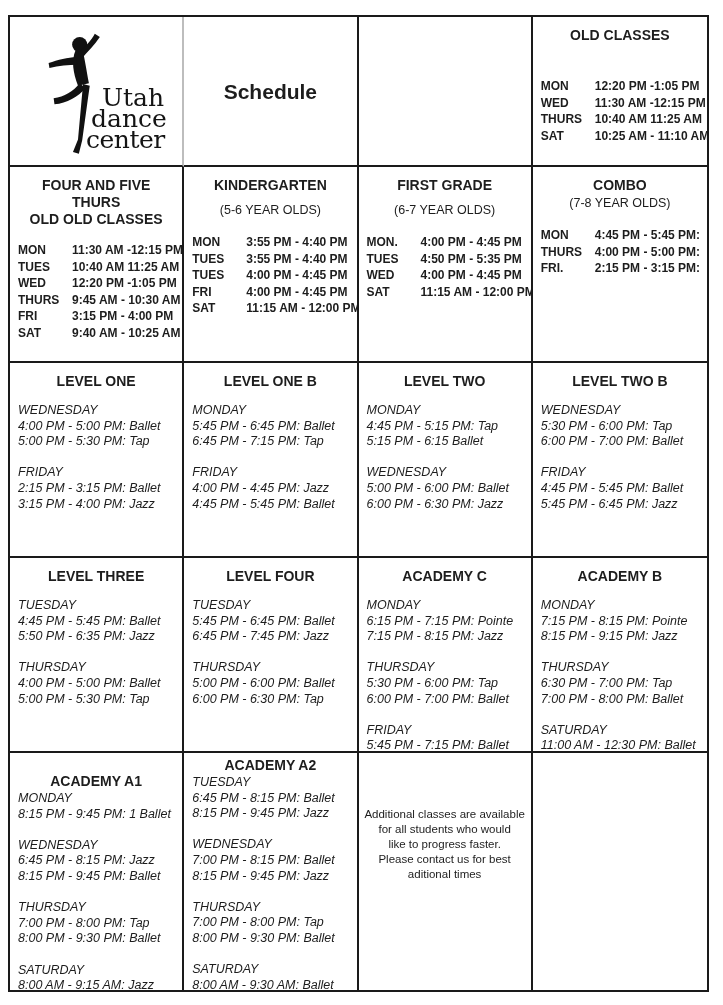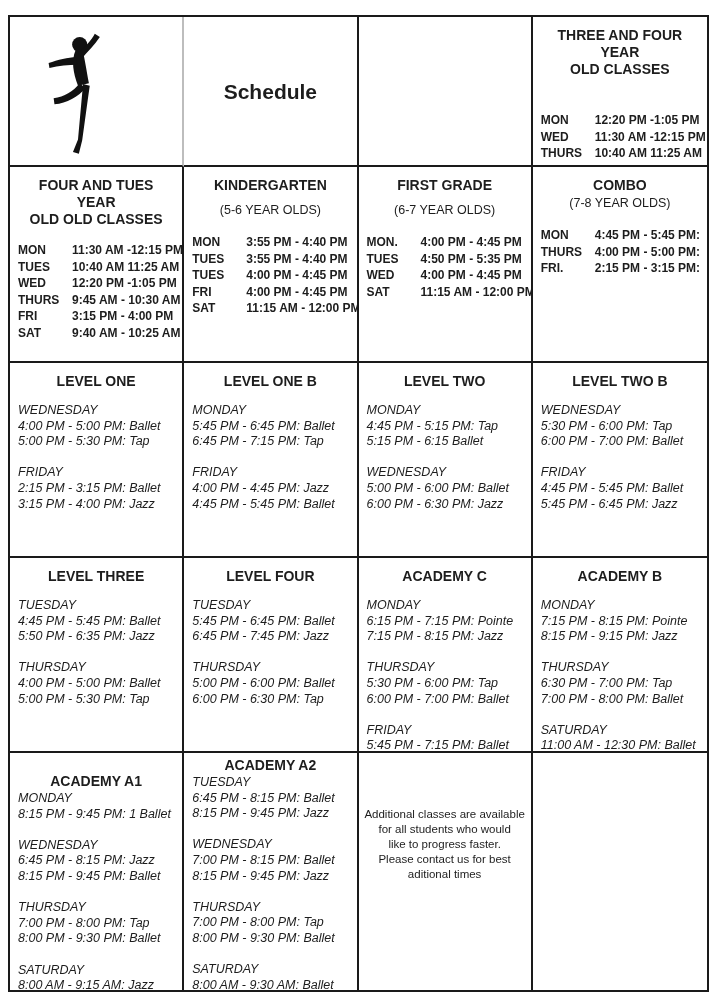--- a/index.html
+++ b/index.html
@@ -67,33 +67,37 @@
       <svg class="logo-svg" viewBox="0 0 100 150" aria-hidden="true">
         <g fill="#111111">
           <circle cx="52" cy="15" r="9"></circle>
           <path d="M47 22 C42 34 44 48 50 64 L63 61 C60 45 58 32 56 24 Z"></path>
           <path d="M50 25 C58 18 66 10 70 2 L76 6 C70 15 61 24 55 31 Z"></path>
           <path d="M48 30 C38 30 26 33 15 37 L16 43 C27 40 39 39 49 39 Z"></path>
           <path d="M52 61 C44 71 34 77 21 79 L22 86 C37 85 50 77 59 67 Z"></path>
           <path d="M56 62 C54 84 52 106 50 128 L44 143 L51 145 L55 129 C58 107 61 85 64 64 Z"></path>
         </g>
       </svg>
+      <div class="wordmark">
+        <div class="wm1">Utah</div>
+        <div class="wm2">dance</div>
+        <div class="wm3">center</div>
+      </div>
     </div>
 
     <div class="cell cell-maintitle">
       <div class="main-title">
         <div>Schedule</div>
       </div>
     </div>
 
     <div class="cell"></div>
 
     <div class="cell lastcol cell-threefour">
       <div class="cell-title">
-        <div>THREE AND FOUR YEAR</div>
         <div>OLD CLASSES</div>
       </div>
       <div class="entries">
           <div class="entry">
             <span class="day">MON</span>
             <span class="time">12:20 PM -1:05 PM</span>
           </div>
           <div class="entry">
             <span class="day">WED</span>
             <span class="time">11:30 AM -12:15 PM</span>
@@ -104,21 +108,21 @@
           </div>
           <div class="entry">
             <span class="day">SAT</span>
             <span class="time">10:25 AM - 11:10 AM</span>
           </div>
         </div>
     </div>
 
     <div class="cell">
       <div class="cell-title">
-        <div>FOUR AND TUES YEAR</div>
+        <div>FOUR AND FIVE THURS</div>
         <div>OLD OLD CLASSES</div>
       </div>
       <div class="entries">
           <div class="entry">
             <span class="day">MON</span>
             <span class="time">11:30 AM -12:15 PM</span>
           </div>
           <div class="entry">
             <span class="day">TUES</span>
             <span class="time">10:40 AM 11:25 AM</span>

